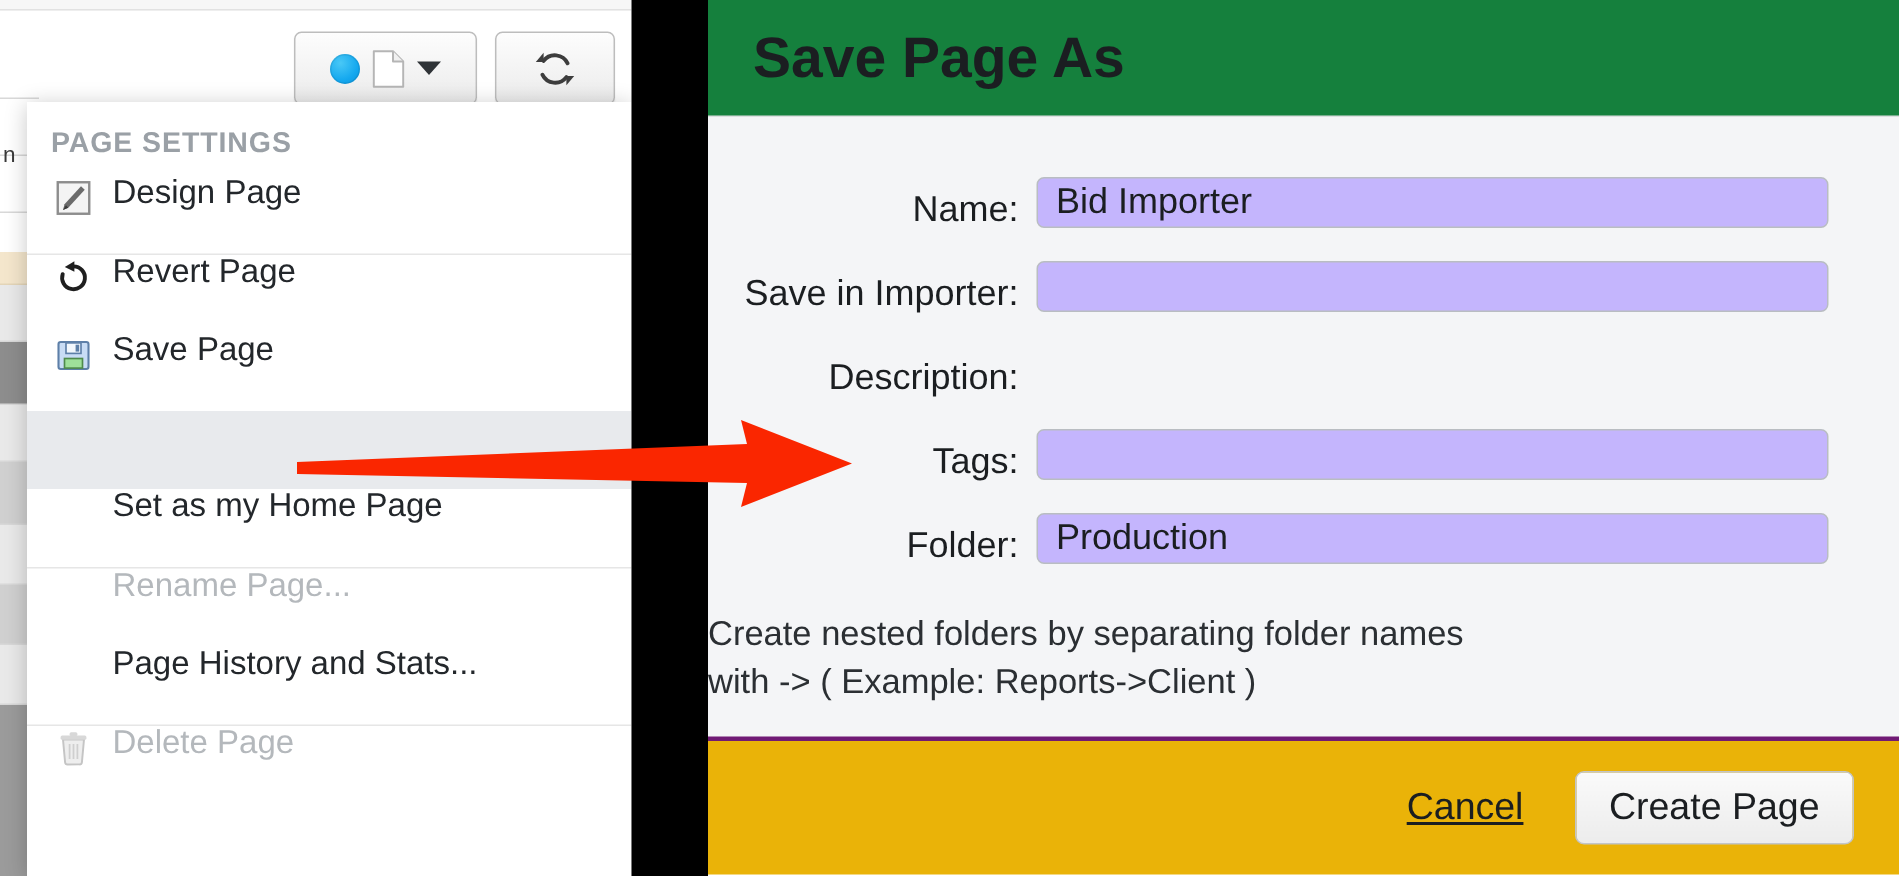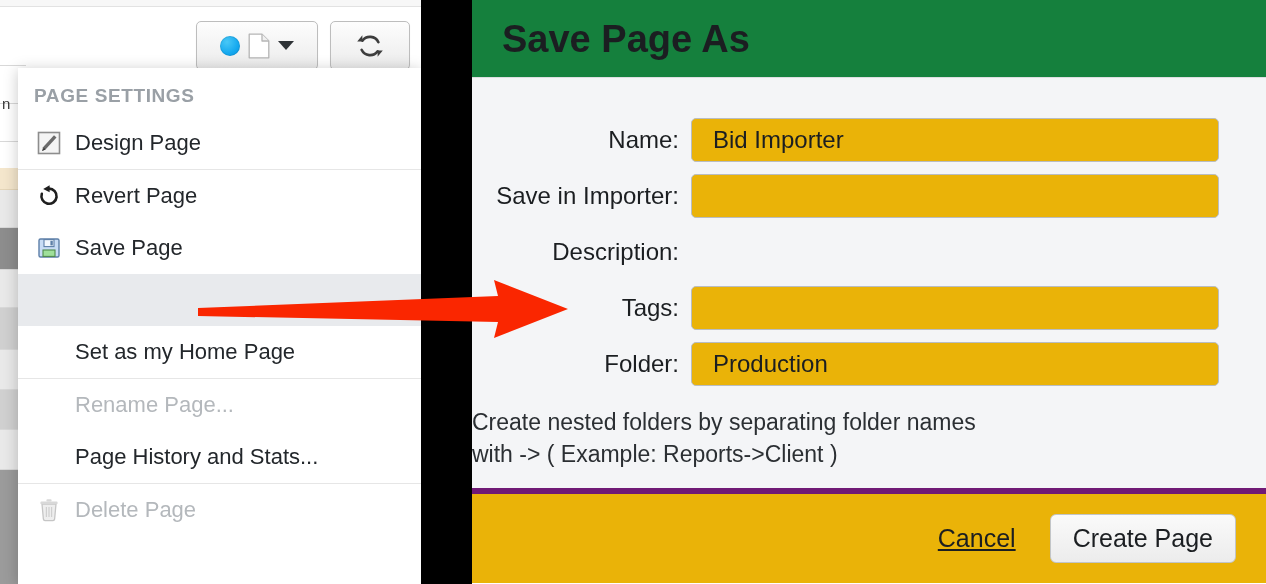--- a/index.html
+++ b/index.html
@@ -101,21 +101,20 @@
   .menu-section-label {
     font-size: 19px;
     font-weight: bold;
     letter-spacing: .6px;
     color: #9aa0a6;
     padding: 17px 0 10px 16px;
   }
   .menu-item {
     position: relative;
     display: flex;
-    align-items: center;
     height: 52px;
     padding-left: 16px;
     box-sizing: border-box;
     font-size: 22px;
     color: #23272b;
     cursor: default;
   }
   .menu-item.highlighted { background: #e8eaed; }
   .menu-item.disabled { color: #b4b8bc; }
   .menu-ico {
@@ -165,48 +164,48 @@
     font-weight: bold;
     color: #1b1e21;
     padding-left: 30px;
     line-height: 1;
   }
   #dialog-body {
     position: relative;
     height: 416px;
     background: #f4f5f7;
     box-sizing: border-box;
-    border-bottom: 6px solid #701a75;
+    border-bottom: 3px solid #701a75;
     padding-top: 40px;
   }
   .form-row {
     display: flex;
     align-items: flex-start;
     margin-bottom: 12px;
   }
   .form-label {
     width: 219px;
     min-width: 219px;
     text-align: right;
     padding-right: 12px;
     box-sizing: border-box;
     font-size: 24px;
     color: #1b1e21;
     line-height: 44px;
   }
   .form-field {
     width: 528px;
-    height: 44px;
-    box-sizing: border-box;
-    background: #eab308;
+    height: 34px;
+    box-sizing: border-box;
+    background: #c4b5fd;
     border: 1px solid #b9bdc2;
     border-radius: 5px;
     font-size: 24px;
     color: #1b1e21;
-    padding: 0 21px;
+    padding: 0 12px;
     line-height: 42px;
     font-family: "Liberation Sans", sans-serif;
     outline: none;
     overflow: hidden;
     white-space: nowrap;
   }
   #folder-hint {
     width: 528px;
     font-size: 23px;
     line-height: 32px;

